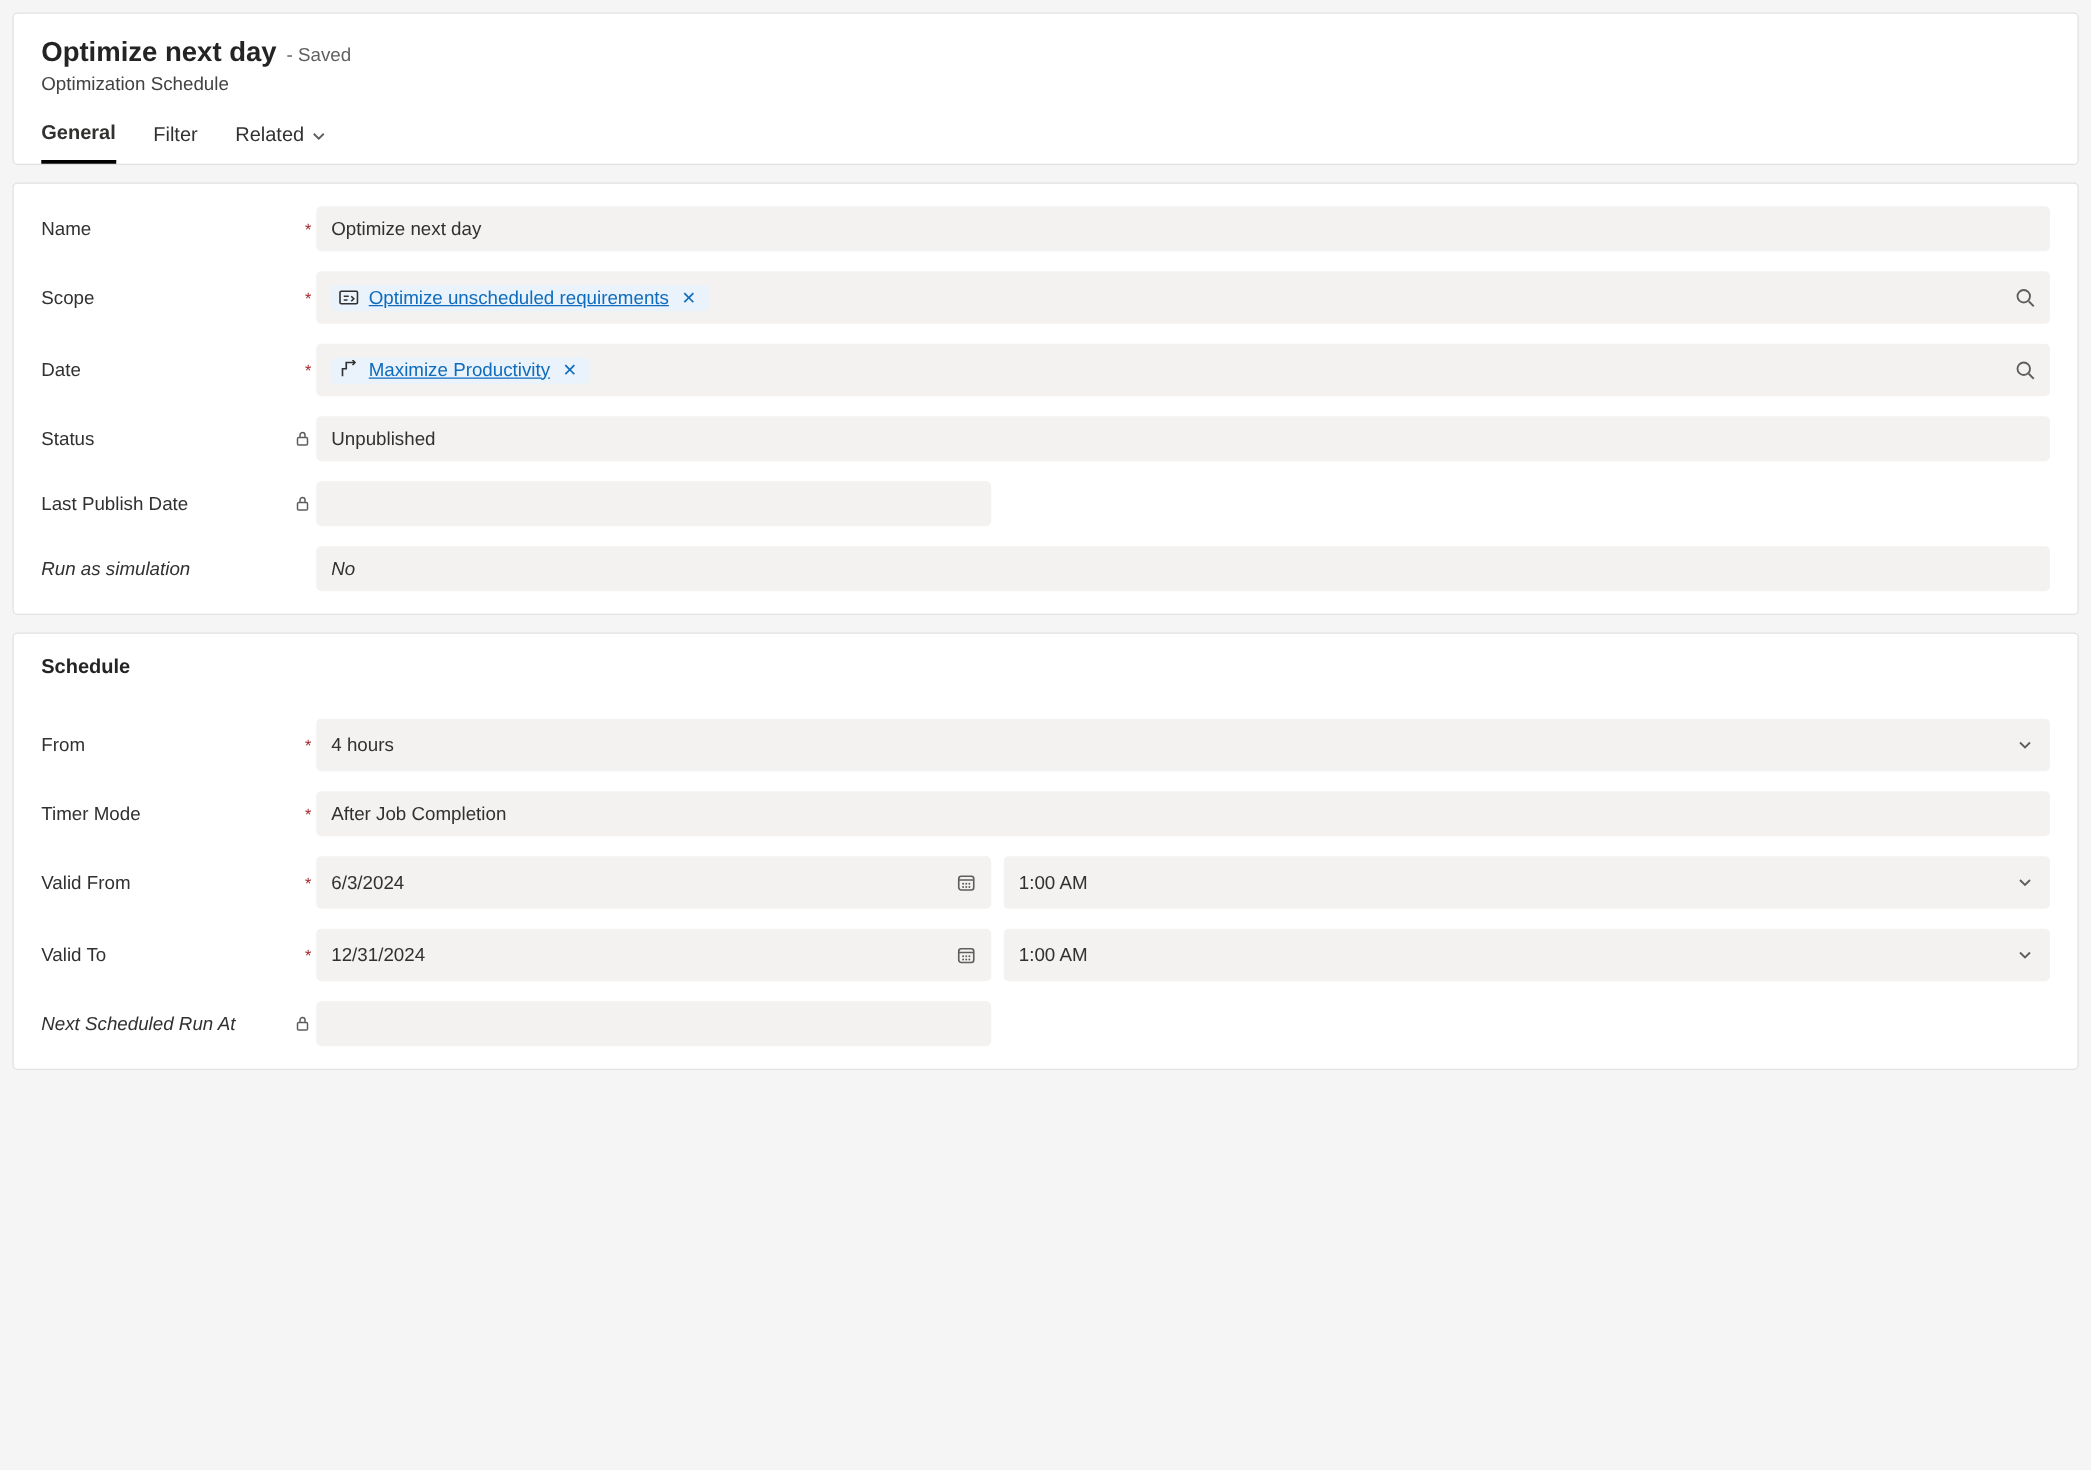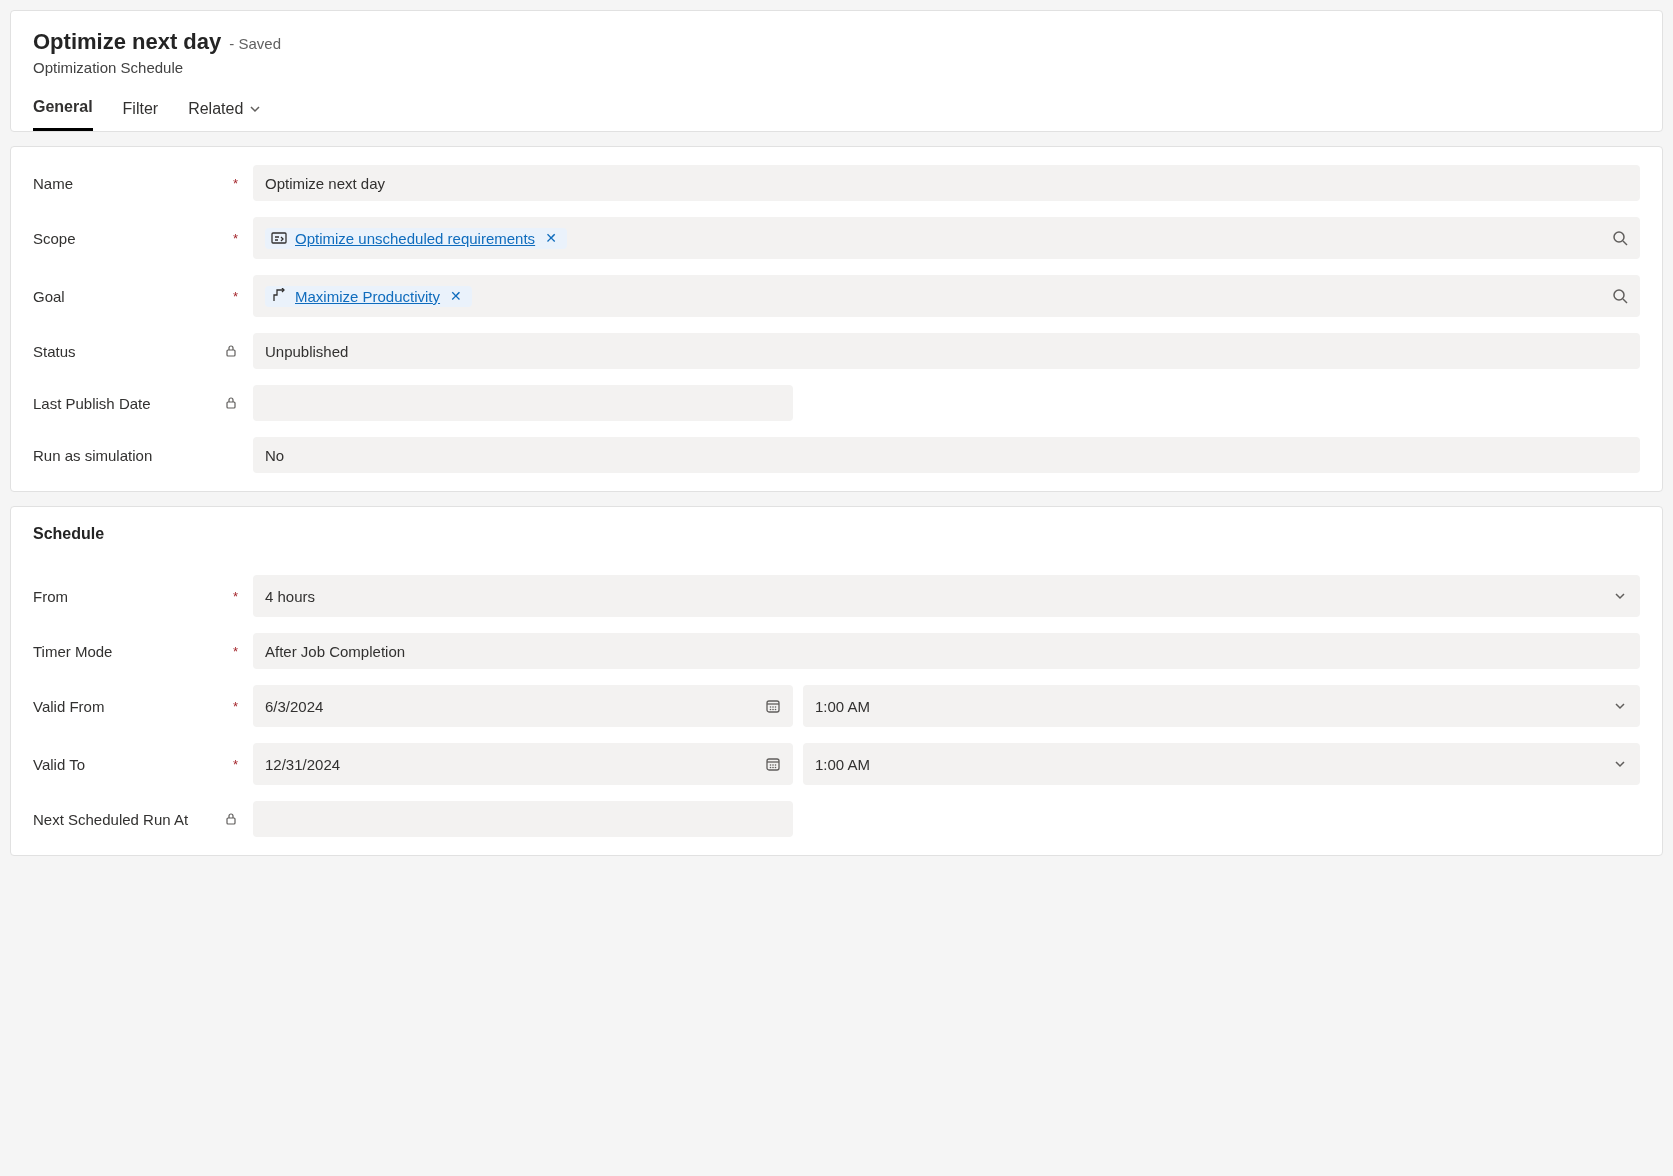--- a/index.html
+++ b/index.html
@@ -66,27 +66,28 @@
     display: inline-block;
   }
 
   .form-row {
     display: flex;
     align-items: center;
     margin-bottom: 16px;
   }
   .form-row:last-child {
     margin-bottom: 0;
+    font-style: italic;
   }
   .form-label-cell {
     width: 220px;
     display: flex;
     align-items: center;
     justify-content: space-between;
-    padding-right: 15px;
+    padding-right: 4px;
     font-size: 15px;
     color: #323130;
   }
   .label-text {
     flex: 1;
   }
   .required {
     color: #a4262c;
     font-size: 13px;
     margin-left: 4px;
@@ -238,21 +239,21 @@
                 <circle cx="7" cy="7" r="5" fill="none" stroke="#605e5c" stroke-width="1.5"></circle>
                 <line x1="11" y1="11" x2="15" y2="15" stroke="#605e5c" stroke-width="1.5"></line>
               </svg>
           </span>
         </div>
       </div>
     </div>
 
     <div class="form-row">
       <div class="form-label-cell">
-        <span class="label-text">Goal</span>
+        <span class="label-text">Date</span>
         <span class="required">*</span>
       </div>
       <div class="form-input-cell">
         <div class="input-box with-action">
           <span class="lookup-tag">
             <span class="entity-icon">
               <svg viewBox="0 0 16 16" width="16" height="16">
                   <path d="M3 13 V7 H6 L6 2 L13 2" fill="none" stroke="#323130" stroke-width="1.3"></path>
                   <path d="M11 0 L13 2 L11 4" fill="none" stroke="#323130" stroke-width="1.3"></path>
                 </svg>

